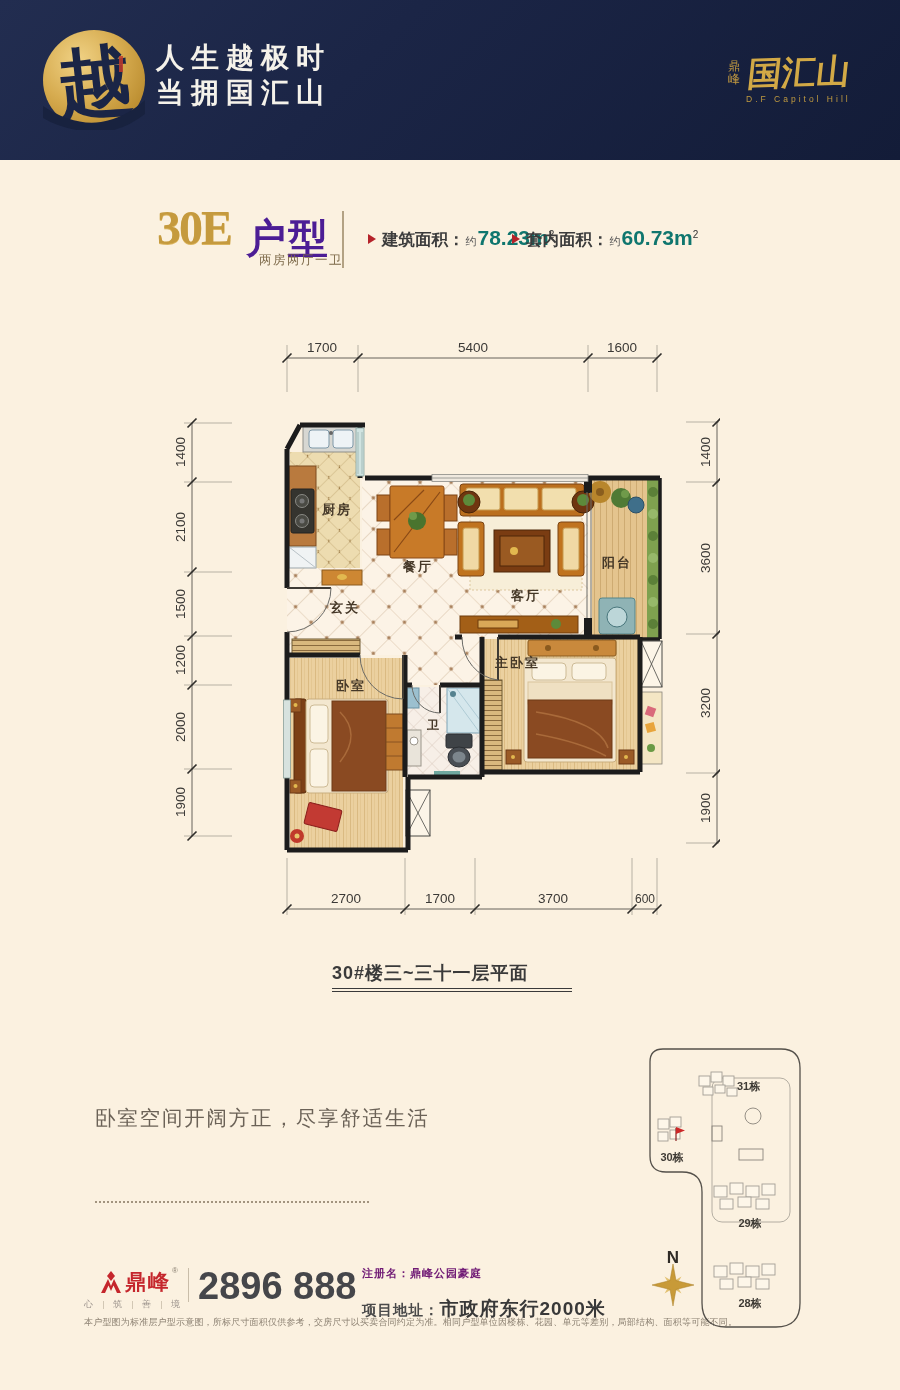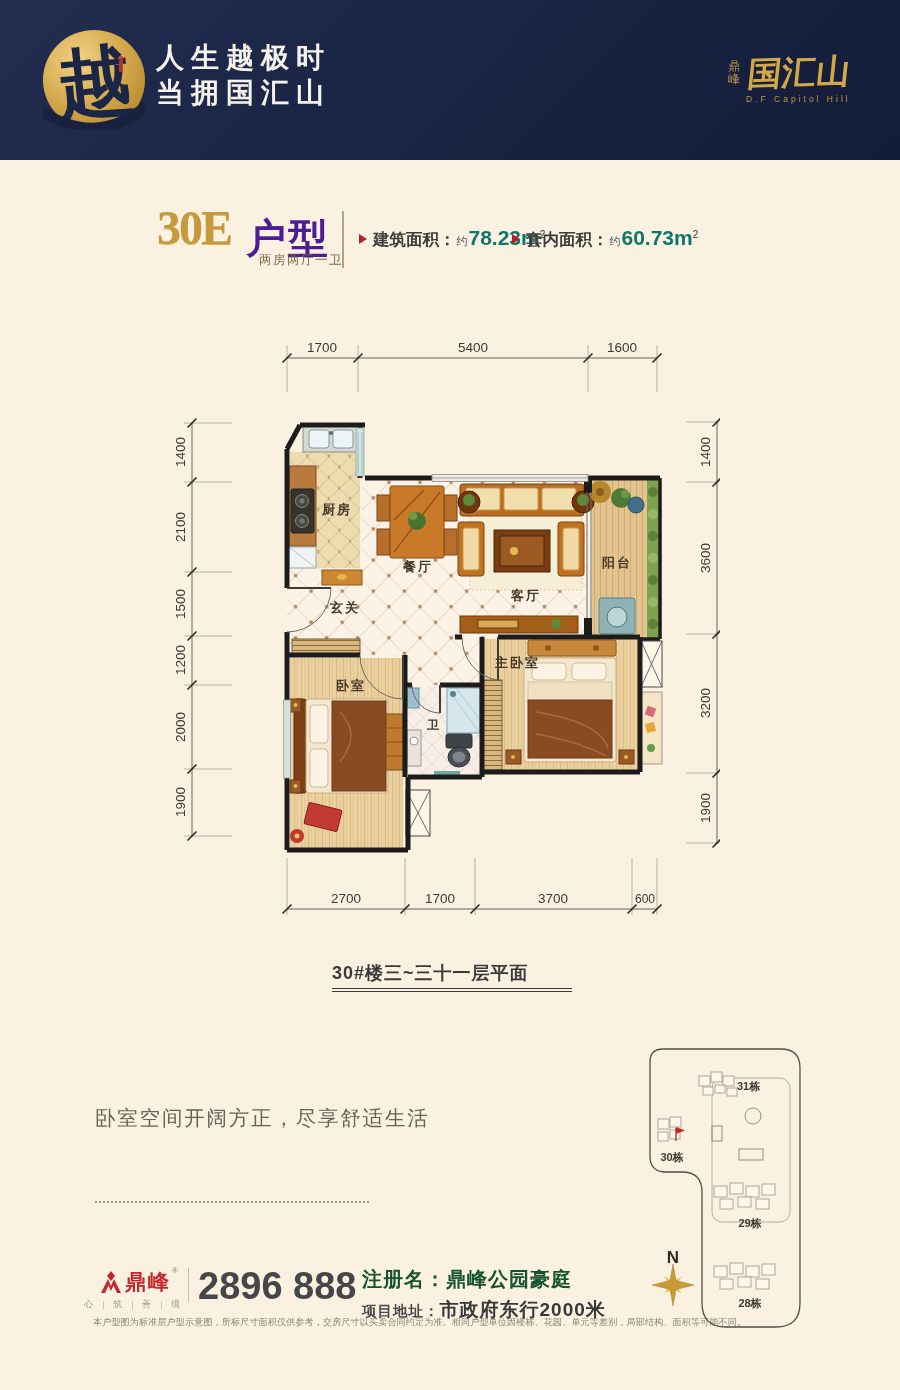--- a/index.html
+++ b/index.html
@@ -24,21 +24,21 @@
   .brand-tagline{position:absolute;left:18px;top:44px;font-size:8.5px;letter-spacing:3px;color:#c09a40;white-space:nowrap;}
   
   .unit-code{position:absolute;left:157px;top:204px;font-family:"Liberation Serif",serif;font-weight:bold;
              font-size:48px;line-height:1;letter-spacing:-2px;color:#c59a3e;
              text-shadow:0 1px 0 #dab45e;}
   .unit-type{position:absolute;left:246px;top:211px;font-family:Liberation Serif, serif;font-weight:bold;
              font-size:40px;color:#4c1d95;letter-spacing:2px;}
   .unit-sub{position:absolute;left:259px;top:252px;font-size:12.5px;color:#7d6a4a;letter-spacing:1.5px;}
   .title-divider{position:absolute;left:342px;top:211px;width:1.5px;height:57px;background:#b3a284;}
   .stat{position:absolute;top:226px;display:flex;align-items:baseline;}
-  .stat.s1{left:359px;} .stat.s2{left:512px;justify-content:flex-end;}
+  .stat.s1{left:368px;} .stat.s2{left:512px;justify-content:flex-end;}
   .tri{width:0;height:0;border-top:5px solid transparent;border-bottom:5px solid transparent;
        border-left:8px solid #b5232a;margin-right:6px;align-self:center;}
   .stat-label{font-size:16.5px;font-weight:bold;color:#3c3c3c;}
   .stat-approx{font-size:11px;color:#555;margin:0 1px;}
   .stat-value{font-size:21px;font-weight:600;color:#0f766e;}
   .stat-sup{font-size:10px;vertical-align:super;color:#333;position:relative;top:-7px;}
   
   .plan-svg{position:absolute;left:165px;top:335px;}
   .caption{position:absolute;left:332px;top:961px;width:240px;text-align:left;
            font-size:18px;font-weight:bold;color:#3a3a3a;letter-spacing:1px;
@@ -51,25 +51,25 @@
   .f-logo{position:absolute;left:100px;top:1271px;}
   .f-brand{position:absolute;left:125px;top:1268px;font-size:21px;font-weight:bold;color:#c5262c;letter-spacing:2px;}
   .f-reg{position:absolute;left:172px;top:1266px;font-size:8px;color:#8a8072;}
   .f-motto{position:absolute;left:84px;top:1298px;width:96px;display:flex;align-items:center;
            justify-content:space-between;font-size:9px;color:#99908a;}
   .f-motto .sep{width:1px;height:8px;background:#d2c7b4;}
   .f-divider{position:absolute;left:188px;top:1268px;width:1px;height:34px;background:#c9bda9;}
   .f-phone{position:absolute;left:198px;top:1265px;font-size:38px;font-weight:800;color:#45464a;
            letter-spacing:0;font-family:"Liberation Sans",sans-serif;}
   .f-col{position:absolute;left:362px;top:1266px;}
-  .f-line1{font-size:20px;font-weight:bold;color:#14532d;letter-spacing:1px;}
-  .f-line2{margin-top:4px;font-size:14.5px;font-weight:bold;color:#4a4a4a;letter-spacing:1px;}
+  .f-line1{font-size:11px;font-weight:bold;color:#701a75;letter-spacing:1px;}
+  .f-line2{margin-top:15px;font-size:14.5px;font-weight:bold;color:#4a4a4a;letter-spacing:1px;}
   .f-line2 .addr-value{font-size:19px;font-weight:800;color:#383838;}
   .f-disclaimer{position:absolute;left:84px;top:1316px;width:760px;font-size:9px;color:#8c8172;
-                letter-spacing:.2px;white-space:nowrap;margin-left:9px;}
+                letter-spacing:.2px;white-space:nowrap;}
   
   .siteplan-svg{position:absolute;left:635px;top:1040px;}
   svg text{font-family:"Liberation Sans",sans-serif;}
 </style>
 </head>
 <body>
 
 <div class="page">
 
   <div class="header">

